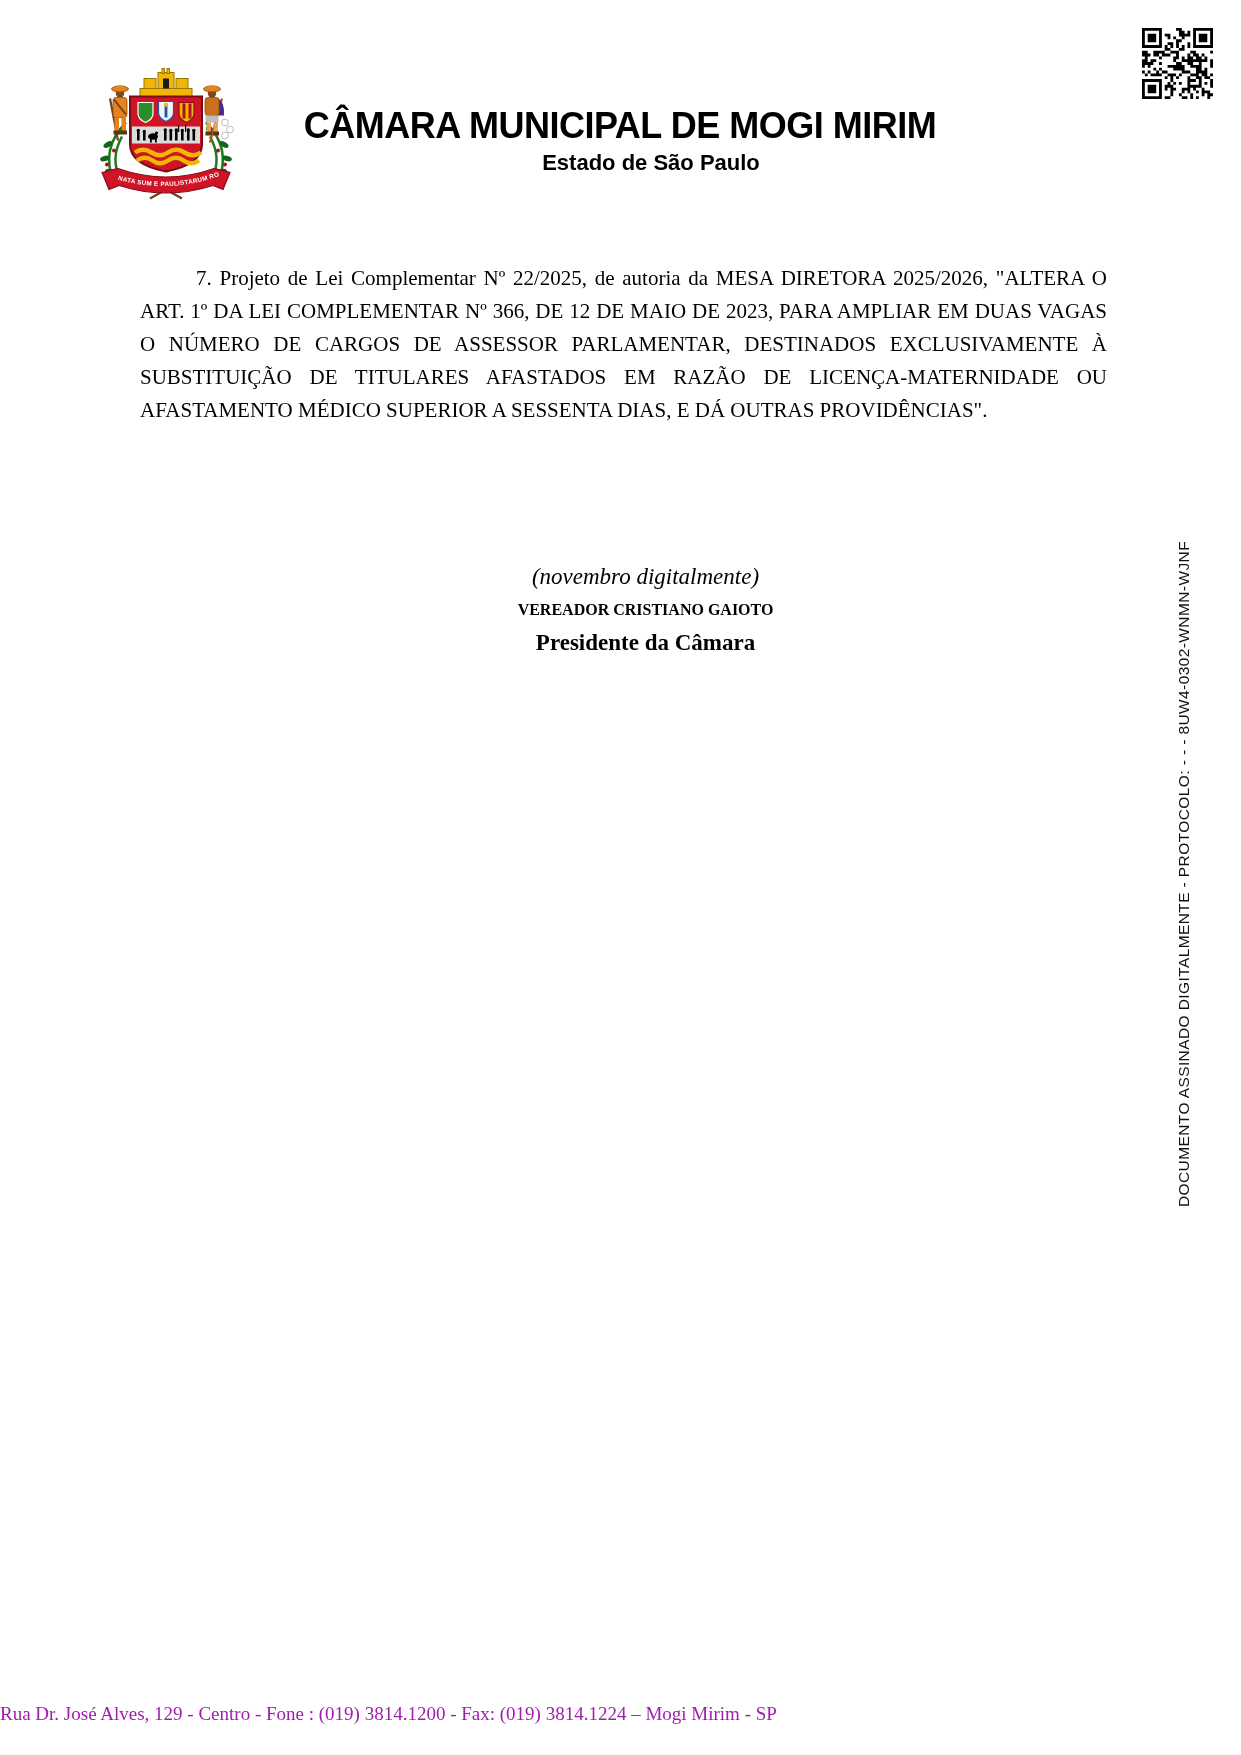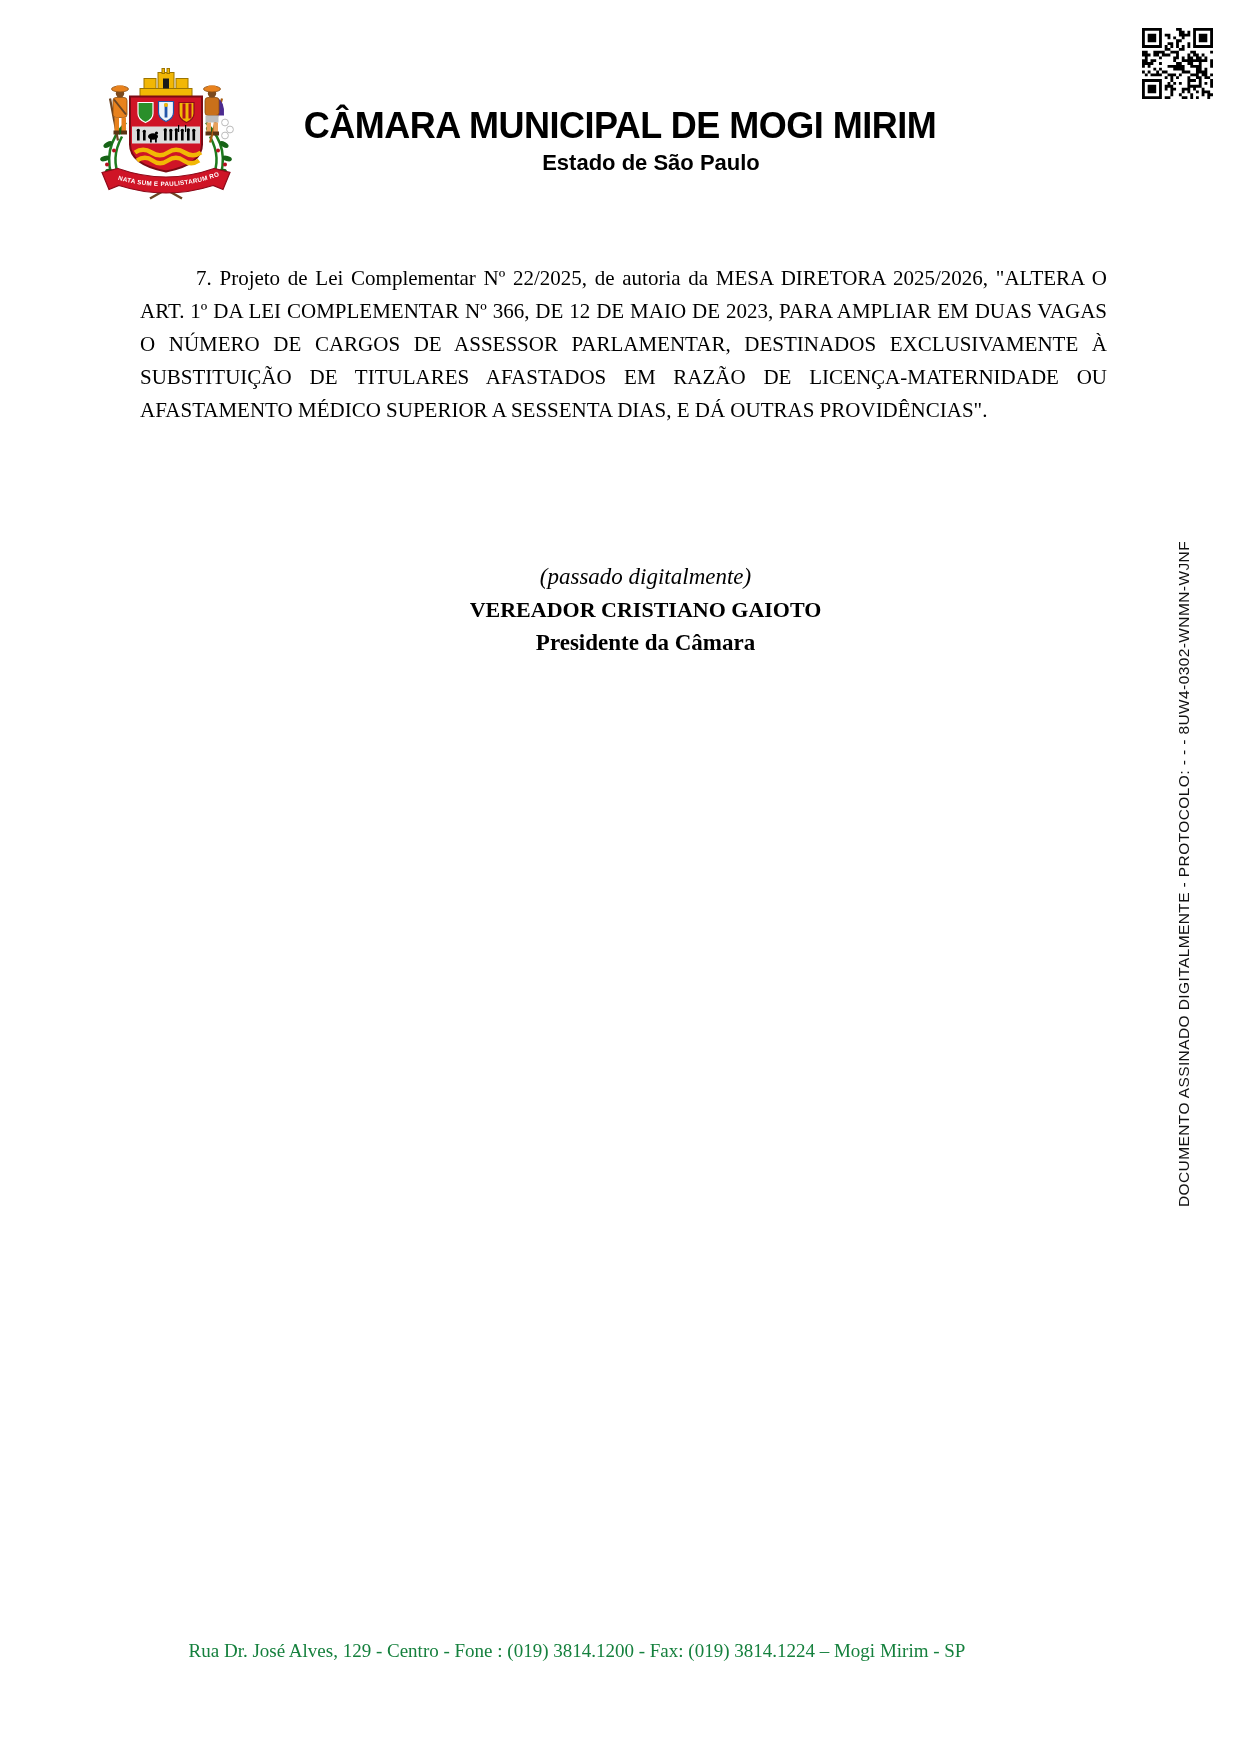--- a/index.html
+++ b/index.html
@@ -22,33 +22,33 @@
   }
   .qr { position:absolute; left:1142px; top:28px; width:71px; height:71px; }
   
   .content { position:absolute; left:140px; top:262px; width:967px; }
   .para {
     font-size:21px; line-height:33px; text-align:justify; text-indent:56px;
   }
   .para-dado { margin-top:44px; }
   .signature { margin-top:133px; text-align:center; transform:translateX(22px); }
   .sig-note { font-style:italic; font-size:23px; line-height:33px; }
-  .sig-name { font-weight:bold; font-size:22px; line-height:33px; }
+  .sig-name { font-weight:bold; font-size:16px; line-height:33px; }
   .sig-role { font-weight:bold; font-size:23px; line-height:33px; }
   
   .protocol {
     position:absolute; left:835px; top:864px; width:700px; height:20px;
     transform:rotate(-90deg); transform-origin:center center;
     font-family:"Liberation Sans", sans-serif; font-size:15.5px; letter-spacing:0.4px;
     color:#111; text-align:center; white-space:nowrap;
   }
   
   .footer {
-    position:absolute; left:0; top:1640px; width:1154px; text-align:center;
-    font-size:19px; color:#15803d;
+    position:absolute; left:0; top:1703px; width:1154px; 
+    font-size:19px; color:#a21caf;
   }
 </style>
 </head>
 <body>
 
 <div class="page">
 
   <svg class="crest" viewBox="0 0 148 135" xmlns="http://www.w3.org/2000/svg">
 
     <g>
@@ -172,21 +172,21 @@
 
   <div class="qr">
     <svg id="qr-svg" width="71" height="71" viewBox="0 0 71 71" xmlns="http://www.w3.org/2000/svg">
         <path d="M0.00 0.00h19.88v19.88h-19.88zM2.84 2.84h14.20v14.20h-14.20zM5.68 5.68h8.52v8.52h-8.52zM51.12 0.00h19.88v19.88h-19.88zM53.96 2.84h14.20v14.20h-14.20zM56.80 5.68h8.52v8.52h-8.52zM0.00 51.12h19.88v19.88h-19.88zM2.84 53.96h14.20v14.20h-14.20zM5.68 56.80h8.52v8.52h-8.52zM34.08 0.00h2.84v2.84h-2.84zM36.92 0.00h2.84v2.84h-2.84zM36.92 2.84h2.84v2.84h-2.84zM39.76 2.84h2.84v2.84h-2.84zM45.44 2.84h2.84v2.84h-2.84zM22.72 5.68h2.84v2.84h-2.84zM25.56 5.68h2.84v2.84h-2.84zM36.92 5.68h2.84v2.84h-2.84zM39.76 5.68h2.84v2.84h-2.84zM42.60 5.68h2.84v2.84h-2.84zM45.44 5.68h2.84v2.84h-2.84zM25.56 8.52h2.84v2.84h-2.84zM31.24 8.52h2.84v2.84h-2.84zM39.76 8.52h2.84v2.84h-2.84zM34.08 11.36h2.84v2.84h-2.84zM36.92 11.36h2.84v2.84h-2.84zM25.56 14.20h2.84v2.84h-2.84zM28.40 14.20h2.84v2.84h-2.84zM34.08 14.20h2.84v2.84h-2.84zM45.44 14.20h2.84v2.84h-2.84zM22.72 17.04h2.84v2.84h-2.84zM28.40 17.04h2.84v2.84h-2.84zM34.08 17.04h2.84v2.84h-2.84zM39.76 17.04h2.84v2.84h-2.84zM45.44 17.04h2.84v2.84h-2.84zM22.72 19.88h2.84v2.84h-2.84zM25.56 19.88h2.84v2.84h-2.84zM36.92 19.88h2.84v2.84h-2.84zM39.76 19.88h2.84v2.84h-2.84zM0.00 22.72h2.84v2.84h-2.84zM2.84 22.72h2.84v2.84h-2.84zM11.36 22.72h2.84v2.84h-2.84zM14.20 22.72h2.84v2.84h-2.84zM17.04 22.72h2.84v2.84h-2.84zM19.88 22.72h2.84v2.84h-2.84zM28.40 22.72h2.84v2.84h-2.84zM31.24 22.72h2.84v2.84h-2.84zM34.08 22.72h2.84v2.84h-2.84zM48.28 22.72h2.84v2.84h-2.84zM51.12 22.72h2.84v2.84h-2.84zM68.16 22.72h2.84v2.84h-2.84zM0.00 25.56h2.84v2.84h-2.84zM2.84 25.56h2.84v2.84h-2.84zM5.68 25.56h2.84v2.84h-2.84zM11.36 25.56h2.84v2.84h-2.84zM14.20 25.56h2.84v2.84h-2.84zM19.88 25.56h2.84v2.84h-2.84zM22.72 25.56h2.84v2.84h-2.84zM25.56 25.56h2.84v2.84h-2.84zM34.08 25.56h2.84v2.84h-2.84zM45.44 25.56h2.84v2.84h-2.84zM51.12 25.56h2.84v2.84h-2.84zM53.96 25.56h2.84v2.84h-2.84zM59.64 25.56h2.84v2.84h-2.84zM2.84 28.40h2.84v2.84h-2.84zM17.04 28.40h2.84v2.84h-2.84zM31.24 28.40h2.84v2.84h-2.84zM34.08 28.40h2.84v2.84h-2.84zM39.76 28.40h2.84v2.84h-2.84zM45.44 28.40h2.84v2.84h-2.84zM48.28 28.40h2.84v2.84h-2.84zM53.96 28.40h2.84v2.84h-2.84zM56.80 28.40h2.84v2.84h-2.84zM62.48 28.40h2.84v2.84h-2.84zM0.00 31.24h2.84v2.84h-2.84zM2.84 31.24h2.84v2.84h-2.84zM8.52 31.24h2.84v2.84h-2.84zM11.36 31.24h2.84v2.84h-2.84zM31.24 31.24h2.84v2.84h-2.84zM39.76 31.24h2.84v2.84h-2.84zM42.60 31.24h2.84v2.84h-2.84zM45.44 31.24h2.84v2.84h-2.84zM48.28 31.24h2.84v2.84h-2.84zM51.12 31.24h2.84v2.84h-2.84zM53.96 31.24h2.84v2.84h-2.84zM56.80 31.24h2.84v2.84h-2.84zM59.64 31.24h2.84v2.84h-2.84zM62.48 31.24h2.84v2.84h-2.84zM68.16 31.24h2.84v2.84h-2.84zM0.00 34.08h2.84v2.84h-2.84zM2.84 34.08h2.84v2.84h-2.84zM5.68 34.08h2.84v2.84h-2.84zM8.52 34.08h2.84v2.84h-2.84zM17.04 34.08h2.84v2.84h-2.84zM34.08 34.08h2.84v2.84h-2.84zM36.92 34.08h2.84v2.84h-2.84zM45.44 34.08h2.84v2.84h-2.84zM48.28 34.08h2.84v2.84h-2.84zM56.80 34.08h2.84v2.84h-2.84zM68.16 34.08h2.84v2.84h-2.84zM0.00 36.92h2.84v2.84h-2.84zM5.68 36.92h2.84v2.84h-2.84zM25.56 36.92h2.84v2.84h-2.84zM28.40 36.92h2.84v2.84h-2.84zM31.24 36.92h2.84v2.84h-2.84zM34.08 36.92h2.84v2.84h-2.84zM36.92 36.92h2.84v2.84h-2.84zM39.76 36.92h2.84v2.84h-2.84zM48.28 36.92h2.84v2.84h-2.84zM51.12 36.92h2.84v2.84h-2.84zM53.96 36.92h2.84v2.84h-2.84zM56.80 36.92h2.84v2.84h-2.84zM68.16 36.92h2.84v2.84h-2.84zM11.36 39.76h2.84v2.84h-2.84zM17.04 39.76h2.84v2.84h-2.84zM31.24 39.76h2.84v2.84h-2.84zM34.08 39.76h2.84v2.84h-2.84zM36.92 39.76h2.84v2.84h-2.84zM39.76 39.76h2.84v2.84h-2.84zM53.96 39.76h2.84v2.84h-2.84zM56.80 39.76h2.84v2.84h-2.84zM62.48 39.76h2.84v2.84h-2.84zM0.00 42.60h2.84v2.84h-2.84zM5.68 42.60h2.84v2.84h-2.84zM14.20 42.60h2.84v2.84h-2.84zM19.88 42.60h2.84v2.84h-2.84zM22.72 42.60h2.84v2.84h-2.84zM39.76 42.60h2.84v2.84h-2.84zM42.60 42.60h2.84v2.84h-2.84zM45.44 42.60h2.84v2.84h-2.84zM53.96 42.60h2.84v2.84h-2.84zM56.80 42.60h2.84v2.84h-2.84zM59.64 42.60h2.84v2.84h-2.84zM62.48 42.60h2.84v2.84h-2.84zM2.84 45.44h2.84v2.84h-2.84zM8.52 45.44h2.84v2.84h-2.84zM11.36 45.44h2.84v2.84h-2.84zM14.20 45.44h2.84v2.84h-2.84zM17.04 45.44h2.84v2.84h-2.84zM25.56 45.44h2.84v2.84h-2.84zM28.40 45.44h2.84v2.84h-2.84zM31.24 45.44h2.84v2.84h-2.84zM36.92 45.44h2.84v2.84h-2.84zM48.28 45.44h2.84v2.84h-2.84zM51.12 45.44h2.84v2.84h-2.84zM53.96 45.44h2.84v2.84h-2.84zM59.64 45.44h2.84v2.84h-2.84zM62.48 45.44h2.84v2.84h-2.84zM68.16 45.44h2.84v2.84h-2.84zM22.72 48.28h2.84v2.84h-2.84zM28.40 48.28h2.84v2.84h-2.84zM34.08 48.28h2.84v2.84h-2.84zM45.44 48.28h2.84v2.84h-2.84zM53.96 48.28h2.84v2.84h-2.84zM56.80 48.28h2.84v2.84h-2.84zM62.48 48.28h2.84v2.84h-2.84zM65.32 48.28h2.84v2.84h-2.84zM28.40 51.12h2.84v2.84h-2.84zM45.44 51.12h2.84v2.84h-2.84zM48.28 51.12h2.84v2.84h-2.84zM51.12 51.12h2.84v2.84h-2.84zM56.80 51.12h2.84v2.84h-2.84zM68.16 51.12h2.84v2.84h-2.84zM25.56 53.96h2.84v2.84h-2.84zM31.24 53.96h2.84v2.84h-2.84zM36.92 53.96h2.84v2.84h-2.84zM45.44 53.96h2.84v2.84h-2.84zM56.80 53.96h2.84v2.84h-2.84zM62.48 53.96h2.84v2.84h-2.84zM68.16 53.96h2.84v2.84h-2.84zM22.72 56.80h2.84v2.84h-2.84zM25.56 56.80h2.84v2.84h-2.84zM28.40 56.80h2.84v2.84h-2.84zM45.44 56.80h2.84v2.84h-2.84zM48.28 56.80h2.84v2.84h-2.84zM51.12 56.80h2.84v2.84h-2.84zM53.96 56.80h2.84v2.84h-2.84zM56.80 56.80h2.84v2.84h-2.84zM68.16 56.80h2.84v2.84h-2.84zM22.72 59.64h2.84v2.84h-2.84zM28.40 59.64h2.84v2.84h-2.84zM31.24 59.64h2.84v2.84h-2.84zM39.76 59.64h2.84v2.84h-2.84zM42.60 59.64h2.84v2.84h-2.84zM45.44 59.64h2.84v2.84h-2.84zM51.12 59.64h2.84v2.84h-2.84zM59.64 59.64h2.84v2.84h-2.84zM28.40 62.48h2.84v2.84h-2.84zM39.76 62.48h2.84v2.84h-2.84zM45.44 62.48h2.84v2.84h-2.84zM53.96 62.48h2.84v2.84h-2.84zM59.64 62.48h2.84v2.84h-2.84zM62.48 62.48h2.84v2.84h-2.84zM65.32 62.48h2.84v2.84h-2.84zM28.40 65.32h2.84v2.84h-2.84zM36.92 65.32h2.84v2.84h-2.84zM48.28 65.32h2.84v2.84h-2.84zM59.64 65.32h2.84v2.84h-2.84zM65.32 65.32h2.84v2.84h-2.84zM68.16 65.32h2.84v2.84h-2.84zM22.72 68.16h2.84v2.84h-2.84zM25.56 68.16h2.84v2.84h-2.84zM39.76 68.16h2.84v2.84h-2.84zM42.60 68.16h2.84v2.84h-2.84zM48.28 68.16h2.84v2.84h-2.84zM53.96 68.16h2.84v2.84h-2.84zM65.32 68.16h2.84v2.84h-2.84z" fill="#000" fill-rule="evenodd"></path>
       </svg>
   </div>
 
   <div class="content">
     <p class="para">7. Projeto de Lei Complementar Nº 22/2025, de autoria da MESA DIRETORA 2025/2026, "ALTERA O ART. 1º DA LEI COMPLEMENTAR Nº 366, DE 12 DE MAIO DE 2023, PARA AMPLIAR EM DUAS VAGAS O NÚMERO DE CARGOS DE ASSESSOR PARLAMENTAR, DESTINADOS EXCLUSIVAMENTE À SUBSTITUIÇÃO DE TITULARES AFASTADOS EM RAZÃO DE LICENÇA-MATERNIDADE OU AFASTAMENTO MÉDICO SUPERIOR A SESSENTA DIAS, E DÁ OUTRAS PROVIDÊNCIAS".</p>
     <div class="signature">
-      <div class="sig-note">(passado digitalmente)</div>
+      <div class="sig-note">(novembro digitalmente)</div>
       <div class="sig-name">VEREADOR CRISTIANO GAIOTO</div>
       <div class="sig-role">Presidente da Câmara</div>
     </div>
   </div>
 
   <div class="protocol">DOCUMENTO ASSINADO DIGITALMENTE - PROTOCOLO: - - - 8UW4-0302-WNMN-WJNF</div>
 
   <div class="footer">Rua Dr. José Alves, 129 - Centro - Fone : (019) 3814.1200 - Fax: (019) 3814.1224 – Mogi Mirim - SP</div>
 
 </div>

